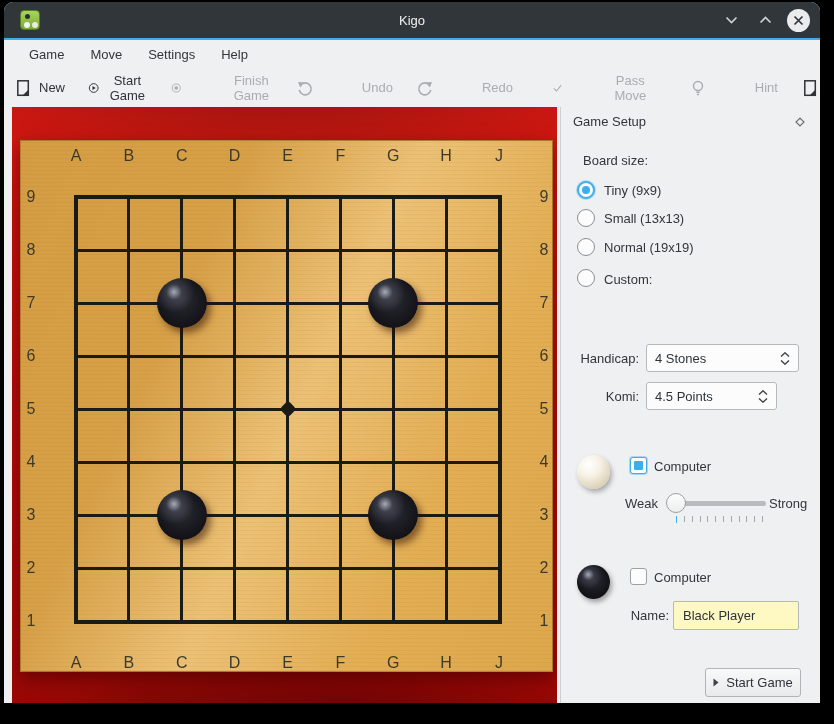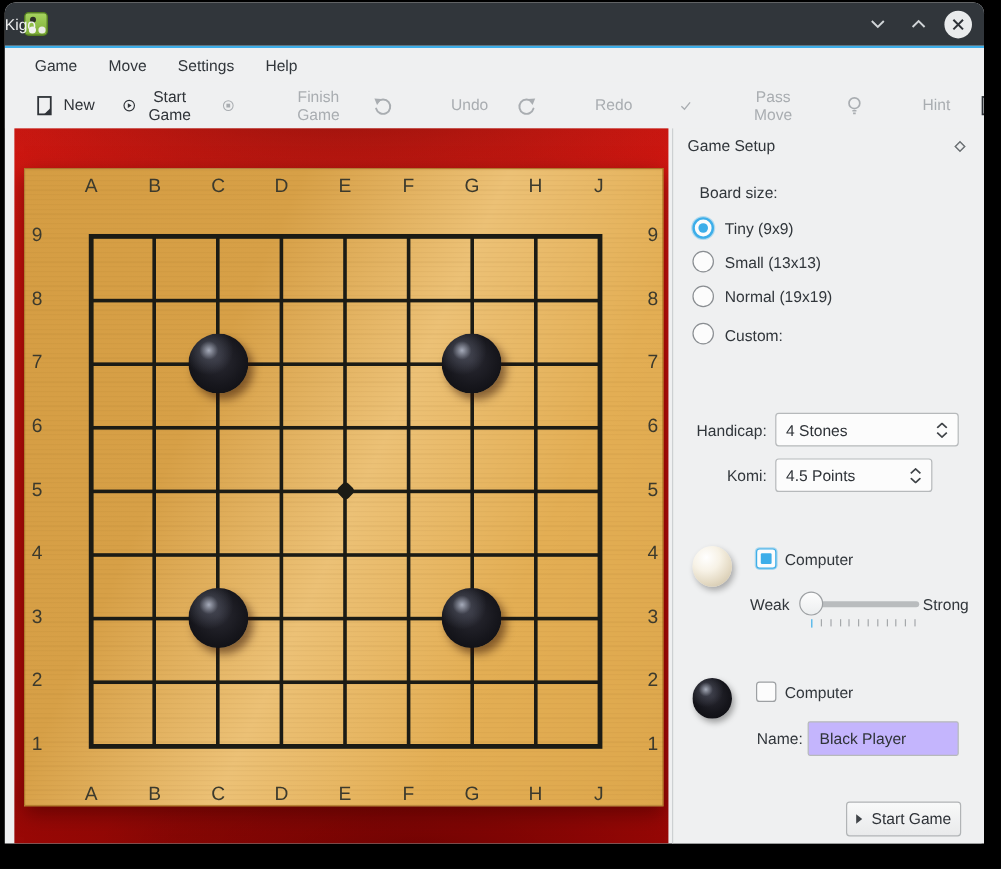--- a/index.html
+++ b/index.html
@@ -5,32 +5,32 @@
   * { margin:0; padding:0; box-sizing:border-box; }
   html,body { width:834px; height:724px; background:#000; font-family:"Liberation Sans","DejaVu Sans",sans-serif; }
   .screen { position:relative; width:834px; height:724px; background:#000; overflow:hidden; }
   .window { position:absolute; left:4px; top:2px; width:816px; height:701px; background:#eff0f1; border-radius:9px 9px 0 0; overflow:hidden; }
 
   
   .titlebar { position:relative; height:36px; background:#31363b; display:flex; align-items:center; }
   .app-icon { position:absolute; left:16px; top:8px; width:20px; height:20px; border-radius:4px;
     background:linear-gradient(180deg,#a6d45e 0%,#7cab35 100%); border:1px solid #55801f; }
   .app-icon i { position:absolute; border-radius:50%; }
-  .win-title { position:absolute; left:0; right:0; color:#eff0f1; font-size:13px; }
+  .win-title { position:absolute; left:0; right:0; text-align:center; color:#eff0f1; font-size:13px; }
   .win-controls { position:absolute; right:10px; top:0; height:36px; display:flex; align-items:center; gap:10px; }
   .win-btn { width:24px; height:24px; display:flex; align-items:center; justify-content:center; cursor:default; }
   .close-circle { width:23px; height:23px; border-radius:50%; background:#e9ebec; display:flex; align-items:center; justify-content:center; }
   .accent-line { height:2px; background:#3daee9; }
 
   
   .menubar { height:28px; display:flex; align-items:center; padding-left:12px; background:#eff0f1; }
   .menu-item { padding:5px 13px; font-size:13px; color:#31363b; }
 
   
-  .toolbar { height:39px; display:flex; align-items:center; padding-left:14px; background:#eff0f1; }
+  .toolbar { height:39px; display:flex; align-items:center; background:#eff0f1; }
   .tb-btn { display:flex; align-items:center; gap:7px; padding:5px 10px; margin-right:3px; font-size:13px; color:#2f3338; background:none; border:0; font-family:inherit; }
   .tb-btn.disabled { color:#a9adb1;gap:48px; }
   .tb-btn svg { display:block; }
   .tb-sep { width:1px; height:26px; background:#c9cccf; margin:0 8px; }
 
   
   .main { position:relative; height:596px; display:flex; }
 
   
   .board-view { position:relative; margin-left:8px; width:545px; height:596px; overflow:hidden;
@@ -85,21 +85,21 @@
   .checkbox { position:absolute; width:17px; height:17px; border-radius:3px; background:#fcfcfc; border:1px solid #9da0a3; }
   .checkbox.checked { border:1px solid #3daee9; box-shadow:0 0 0 1px rgba(61,174,233,0.4); }
   .checkbox.checked::after { content:""; position:absolute; left:3px; top:3px; width:9px; height:9px; background:#3daee9; border-radius:1px; }
 
   .slider { position:absolute; height:22px; }
   .slider .track { position:absolute; left:6px; right:0; top:8px; height:5px; border-radius:2.5px; background:#b9bcbe; }
   .slider .handle { position:absolute; left:0; top:0; width:20px; height:20px; border-radius:50%; background:linear-gradient(180deg,#fdfdfd,#eceeef); border:1px solid #9da0a3; }
   .slider .tick { position:absolute; top:23px; width:1px; height:6px; background:#a5a8ab; }
   .slider .tick.blue { background:#3daee9; height:7px; }
 
-  .text-input { position:absolute; height:29px; background:#c4b5fd; border:1px solid #b6b9bb; border-radius:2px; font-size:13px; color:#2f3338; padding-left:9px; font-family:inherit; }
+  .text-input { position:absolute; height:29px; background:#fef9c3; border:1px solid #b6b9bb; border-radius:2px; font-size:13px; color:#2f3338; padding-left:9px; font-family:inherit; }
 
   .start-btn { position:absolute; left:144px; top:561px; width:96px; height:29px; border:1px solid #b1b4b6; border-radius:3px;
     background:linear-gradient(180deg,#f8f9f9,#e9eaeb); display:flex; align-items:center; justify-content:center; gap:7px;
     font-size:13px; color:#2f3338; font-family:inherit; }
 </style>
 </head>
 <body>
 
 <div class="screen">
   <div class="window">

